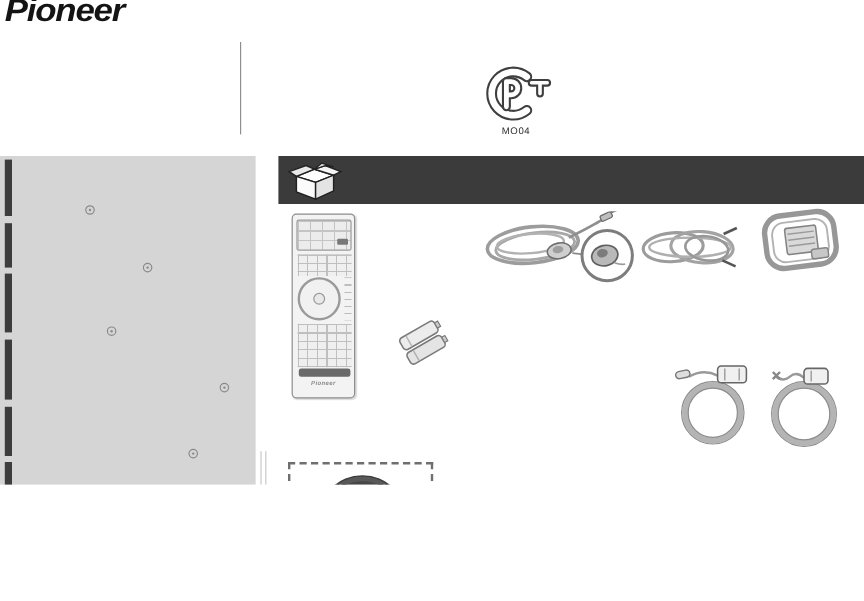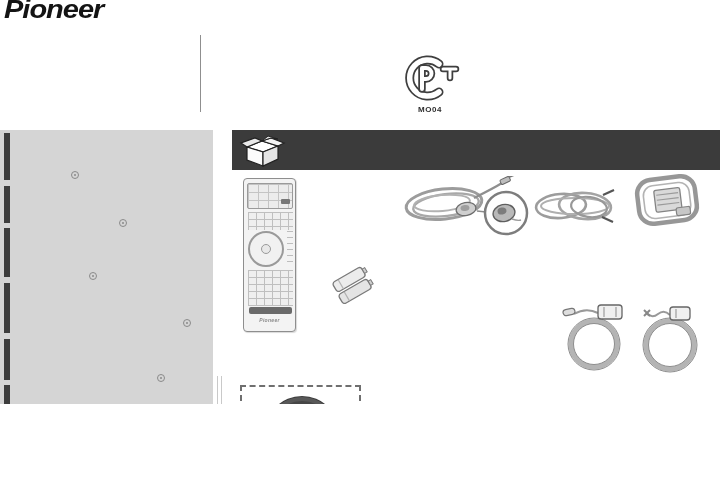--- a/index.html
+++ b/index.html
@@ -11,21 +11,21 @@
   
   #brand-logo {
     position:absolute; left:4px; top:-7px; width:160px; height:34px;
     font-style:italic; font-weight:bold; font-size:29px; letter-spacing:-1px;
     color:#141414; transform:scaleY(0.92);
   }
   #top-divider { position:absolute; left:200px; top:35px; width:1px; height:77px; background:#8f8f8f; }
   #gost-mark { position:absolute; left:401px; top:54px; }
   #gost-code {
     position:absolute; left:399px; top:105px; width:62px; text-align:center;
-    font-size:8px; font-weight:bold; color:#2e2e2e; letter-spacing:0.5px;
+    font-size:8px; font-weight:normal; color:#2e2e2e; letter-spacing:0.5px;
   }
   
   #gray-panel { position:absolute; left:0; top:130px; width:213px; height:360px; background:#d5d5d5; }
   .bar-seg { position:absolute; left:4px; width:6px; background:#3d3d3d; }
   .ref-mark {
     position:absolute; width:8px; height:8px; border:1px solid #8a8a8a; border-radius:50%;
     background:#d5d5d5;
   }
   .ref-mark::after {
     content:""; position:absolute; left:2px; top:2px; width:2px; height:2px;

